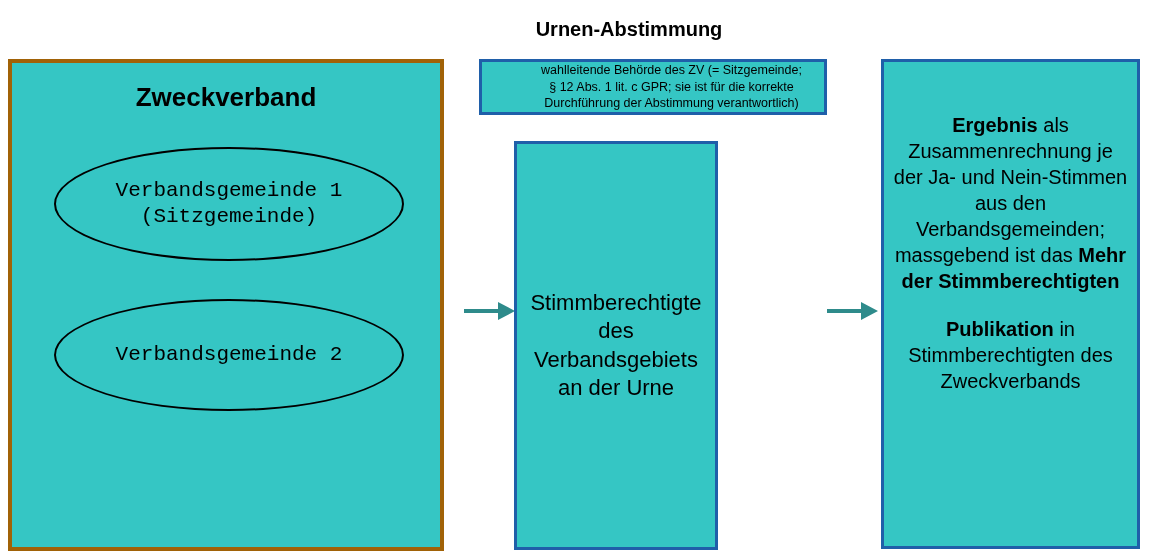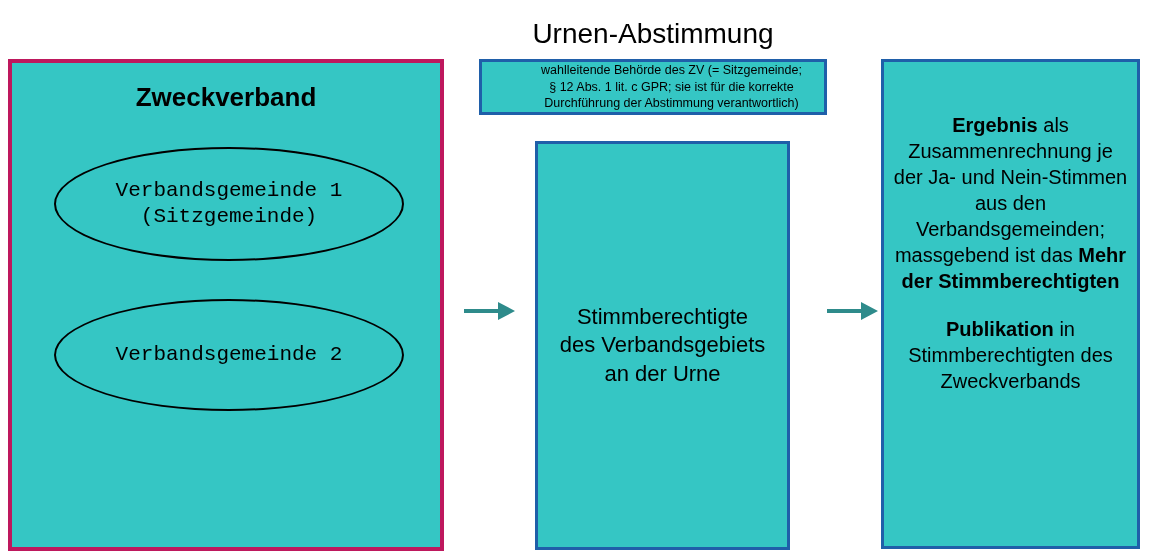--- a/index.html
+++ b/index.html
@@ -22,41 +22,42 @@
 
   
   .col-heading {
     position: absolute;
     text-align: center;
     color: #000000;
     line-height: 1.12;
     white-space: pre-line;
   }
   #heading-middle {
-    left: 470px;
+    left: 446px;
     top: 18px;
     width: 366px;
-    font-size: 28px;
+    font-size: 20px;
+    font-weight: bold;
   }
   #heading-right {
     left: 880px;
     top: 4px;
     width: 266px;
     font-size: 19px;
   }
 
   
   #zweckverband-box {
     position: absolute;
     left: 8px;
     top: 59px;
     width: 436px;
     height: 492px;
     background: #35C6C4;
-    border: 4px solid #be185d;
+    border: 4px solid #a16207;
     box-sizing: border-box;
   }
   #zweckverband-title {
     position: absolute;
     left: 0;
     top: 19px;
     width: 100%;
     text-align: center;
     font-size: 26px;
     font-weight: bold;
@@ -106,23 +107,23 @@
     line-height: 1.32;
     text-align: center;
     color: #000000;
     padding: 0 6px;
     white-space: pre-line;
   }
 
   
   #urne-box {
     position: absolute;
-    left: 535px;
+    left: 514px;
     top: 141px;
-    width: 255px;
+    width: 204px;
     height: 409px;
     background: #35C6C4;
     border: 3px solid #1F5FA9;
     box-sizing: border-box;
     display: flex;
     align-items: center;
     justify-content: center;
   }
   #urne-text {
     font-size: 22px;

